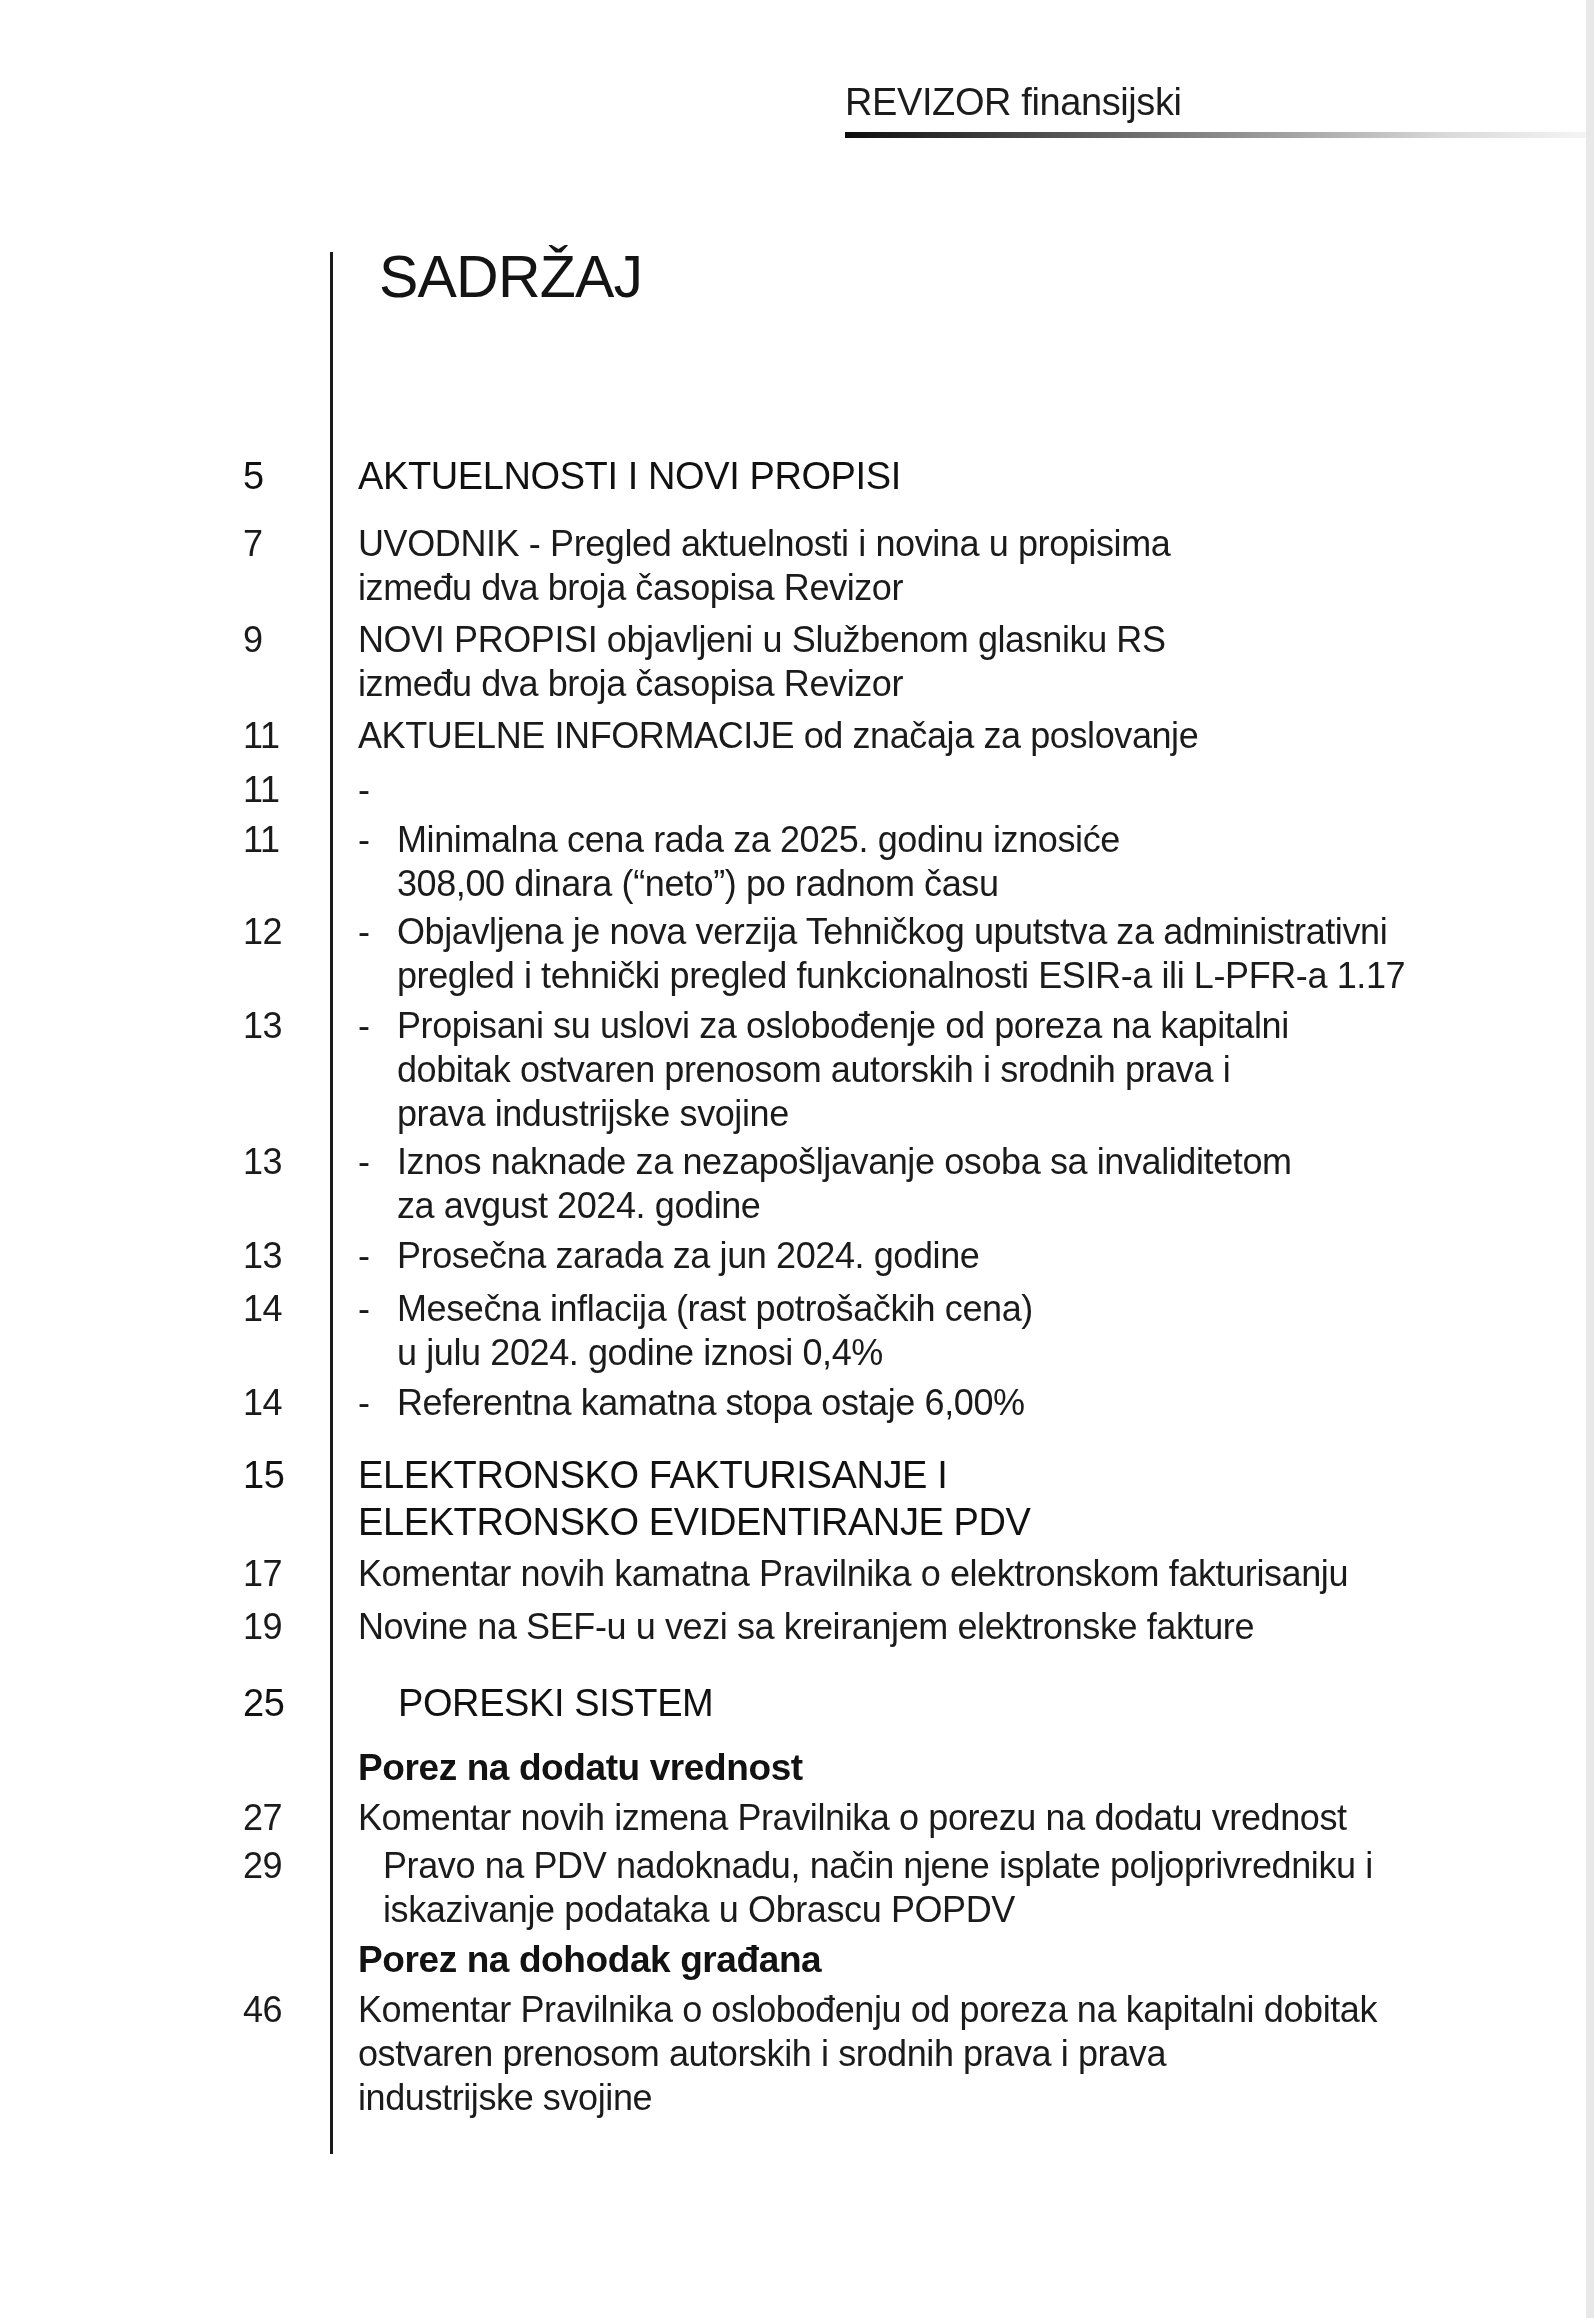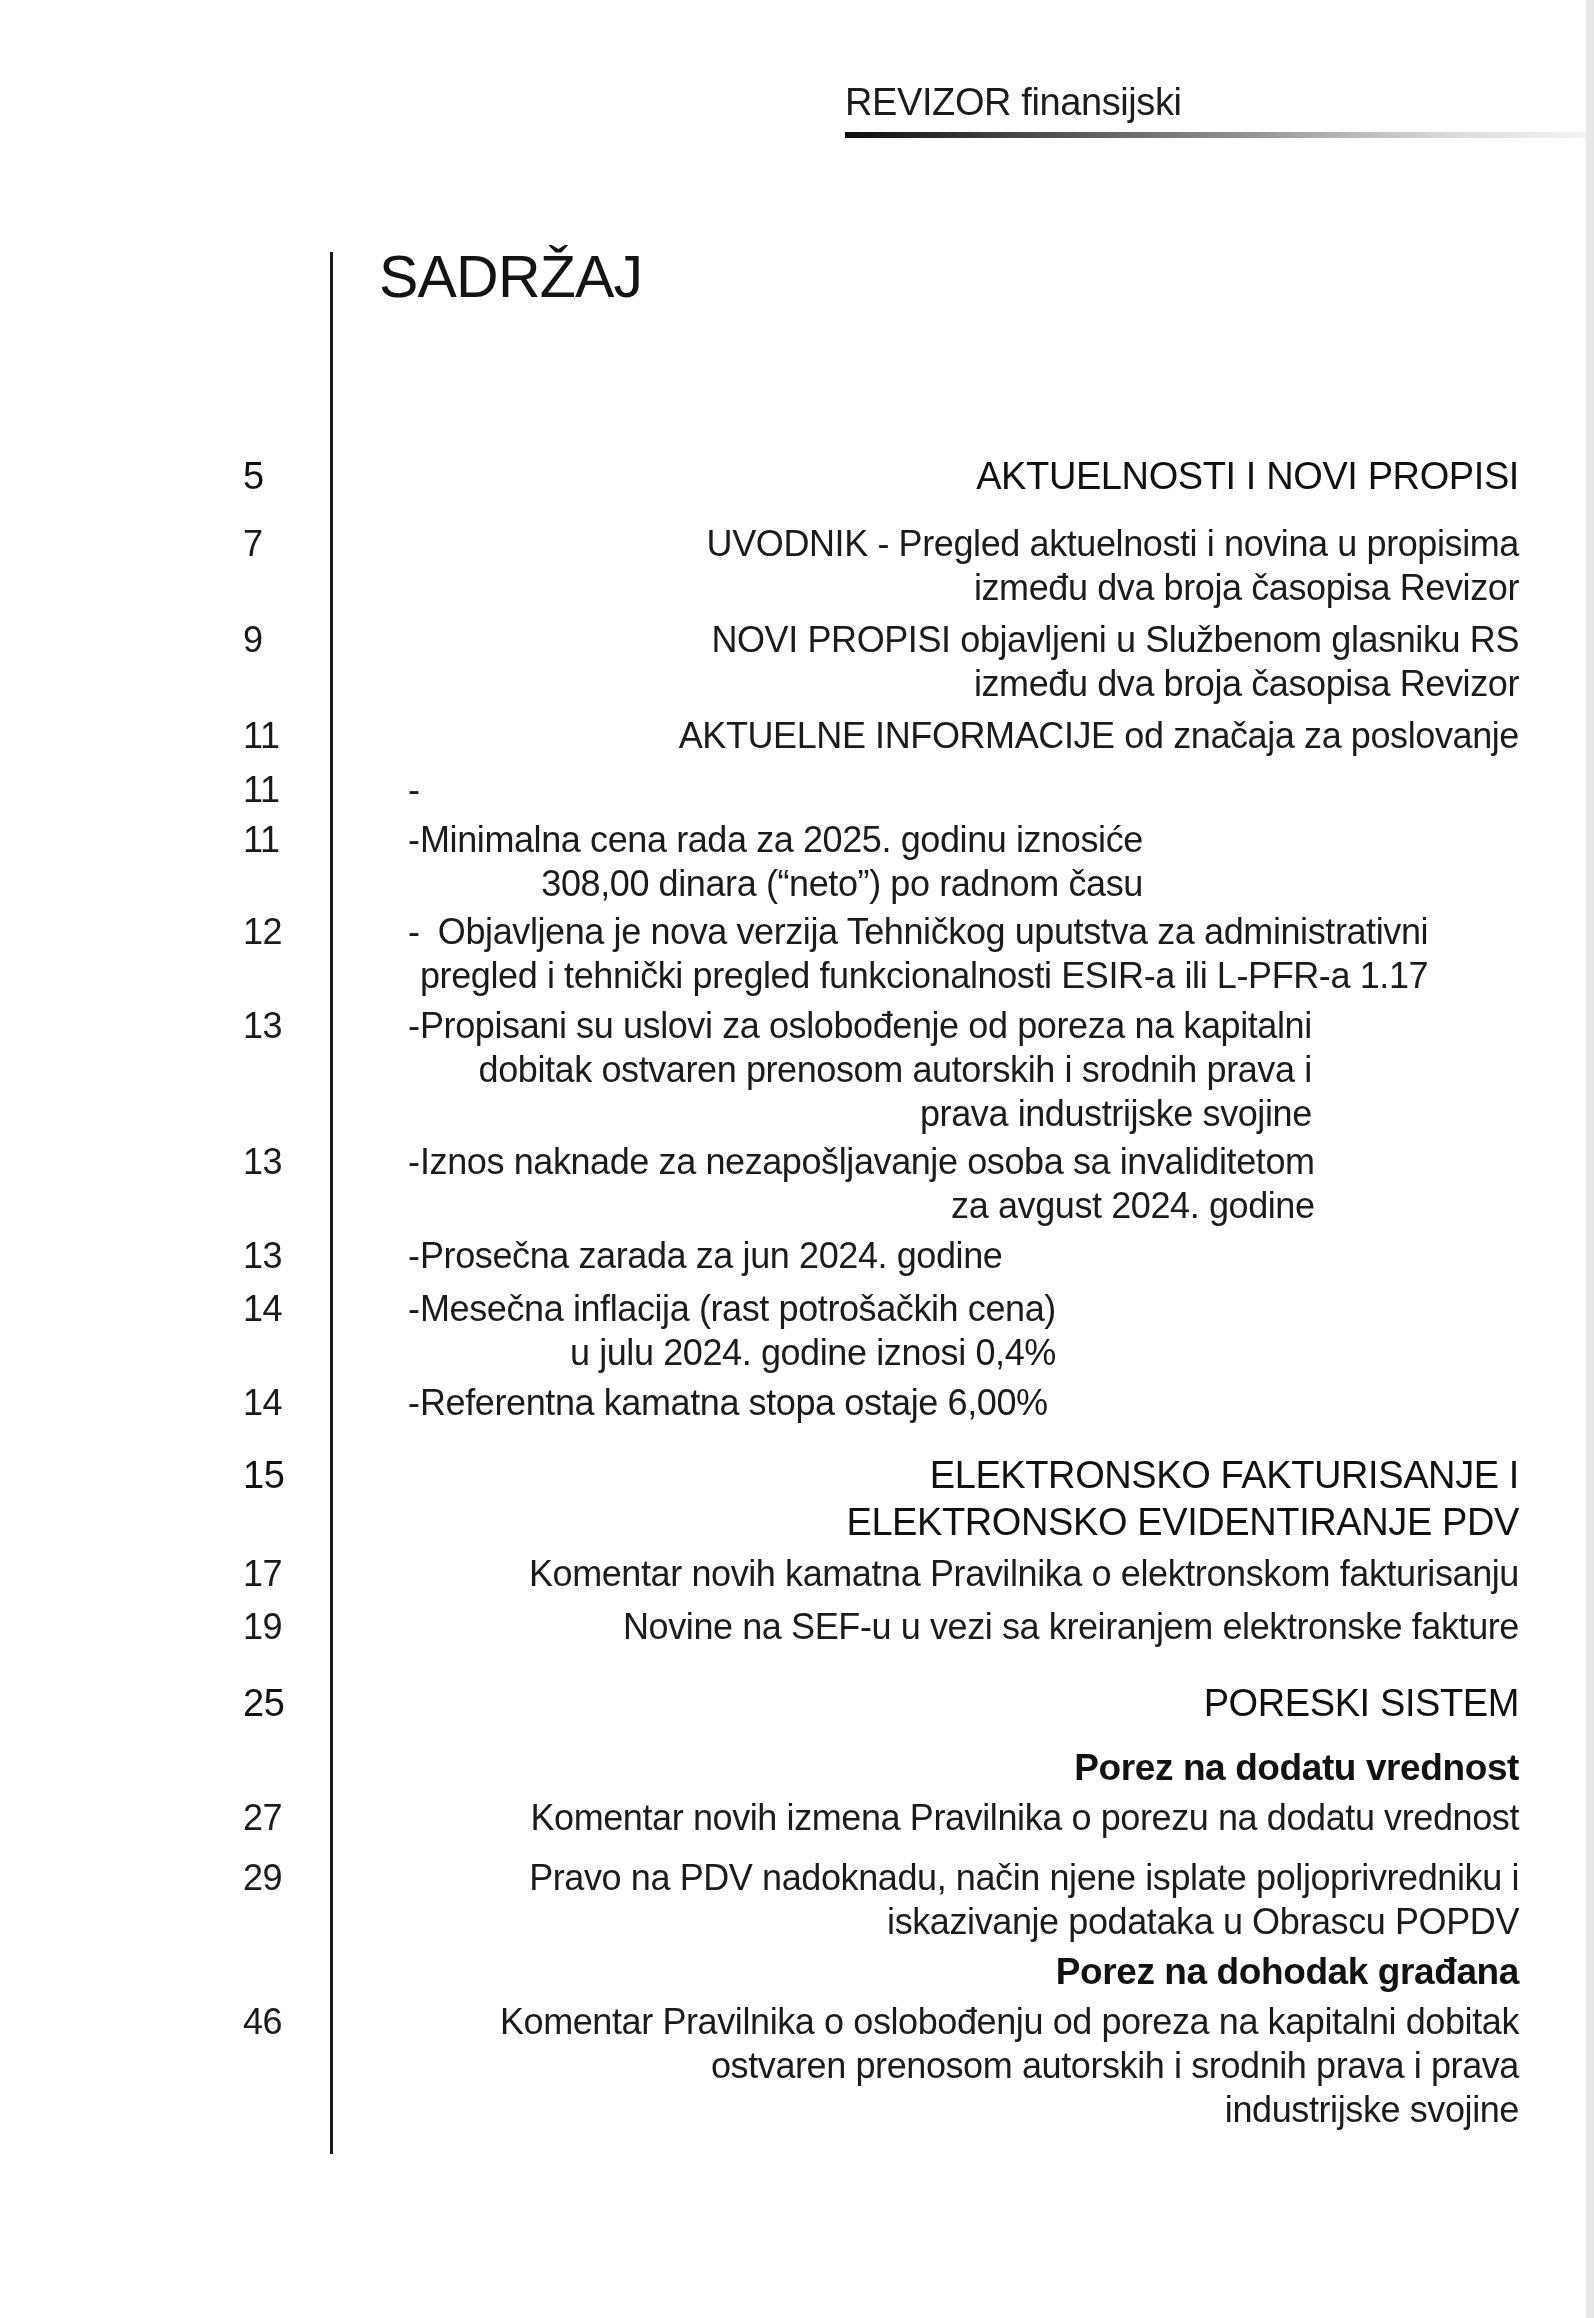--- a/index.html
+++ b/index.html
@@ -32,21 +32,21 @@
   .toc-title{
     padding-left:136px;
     font-size:59px;line-height:64px;font-weight:300;
     letter-spacing:-0.8px;color:#141414;
   }
   .toc-row{display:grid;grid-template-columns:87px 1fr;}
   .toc-row .num{
     font-size:36px;line-height:44px;font-weight:300;
     letter-spacing:-0.4px;color:#1b1b1b;
   }
-  .toc-row .entry{padding-left:51px;text-align:right;}
+  .toc-row .entry{padding-left:28px;}
   .toc-row .line{
     font-size:36px;line-height:44px;font-weight:300;
     letter-spacing:-0.4px;color:#1b1b1b;white-space:nowrap;
   }
   
   .toc-row.section .num,
   .toc-row.section .line{
     font-size:38px;line-height:47px;font-weight:400;
     letter-spacing:-0.4px;color:#111111;
   }
@@ -206,21 +206,21 @@
           <div class="entry">
             <div class="line">Porez na dodatu vrednost</div>
           </div>
         </div>
         <div class="toc-row item" style="margin-top: 6.5px;">
           <div class="num">27</div>
           <div class="entry">
             <div class="line">Komentar novih izmena Pravilnika o porezu na dodatu vrednost</div>
           </div>
         </div>
-        <div class="toc-row item" style="margin-top: 16px;">
+        <div class="toc-row item" style="margin-top: 4px; gap: 25px;">
           <div class="num">29</div>
           <div class="entry">
             <div class="line">Pravo na PDV nadoknadu, način njene isplate poljoprivredniku i</div>
             <div class="line">iskazivanje podataka u Obrascu POPDV</div>
           </div>
         </div>
         <div class="toc-row subheading" style="margin-top: 5.7px;">
           <div class="num"></div>
           <div class="entry">
             <div class="line">Porez na dohodak građana</div>

